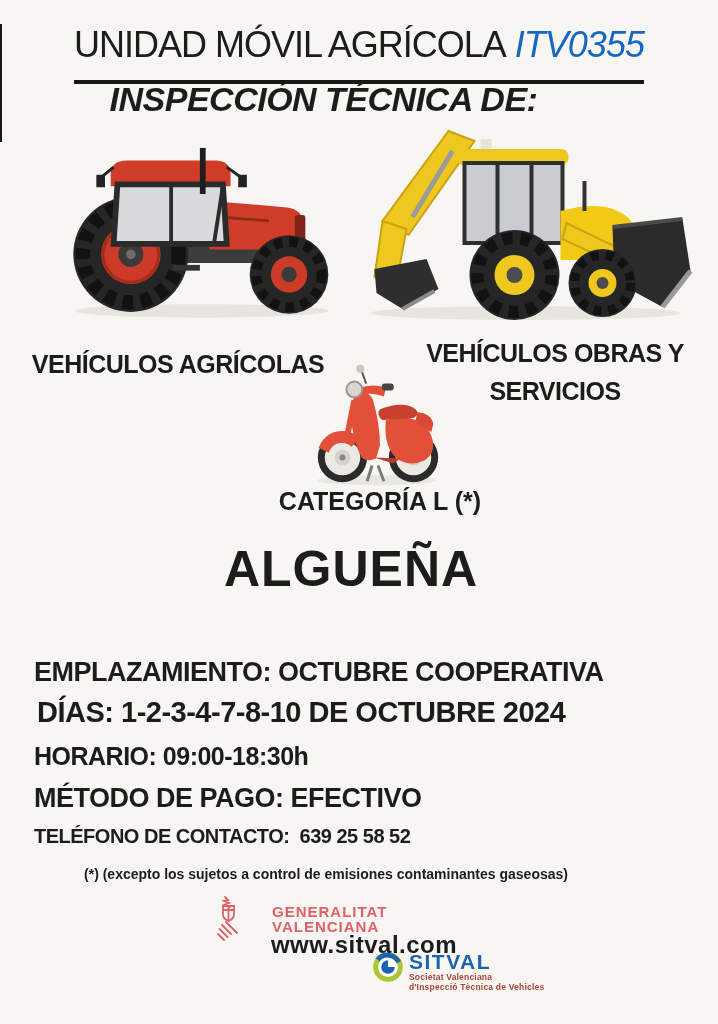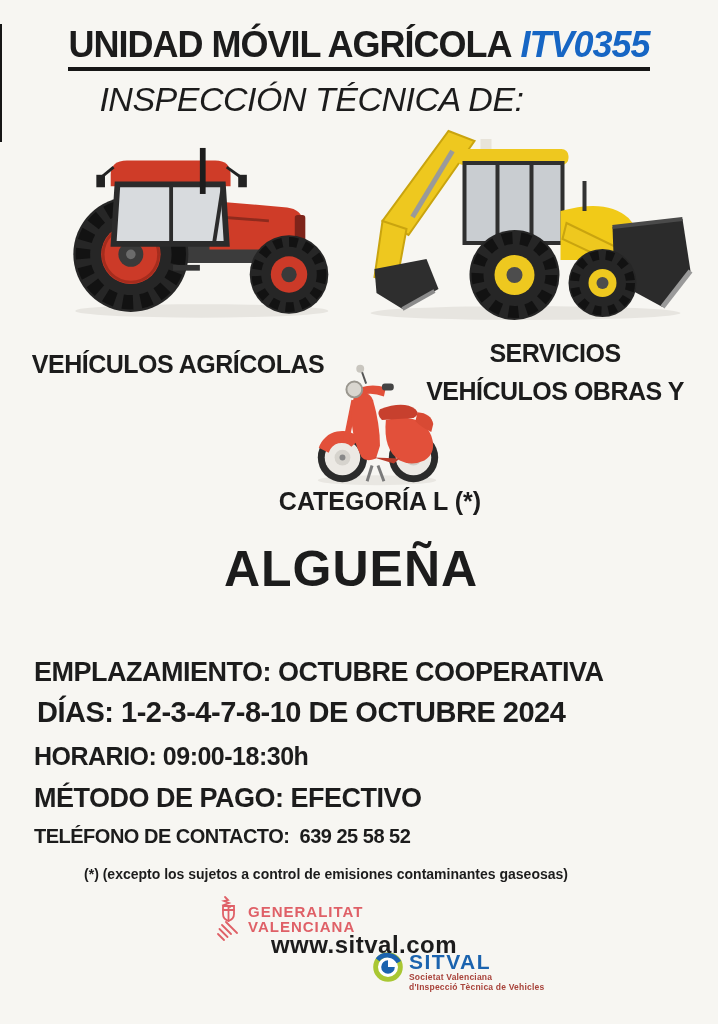--- a/index.html
+++ b/index.html
@@ -11,28 +11,28 @@
     font-family:"Liberation Sans", sans-serif;
     color:#1c1c1c;
   }
   .edge-mark{position:absolute;left:0;top:24px;width:2px;height:118px;background:#161616;}
 
   .title{
     position:absolute;top:24px;left:0;width:718px;
     text-align:center;white-space:nowrap;
   }
   .title-underline{
-    display:inline-block;border-bottom:4px solid #161616;padding-bottom:1px;
-    font-size:36px;font-weight:700;letter-spacing:-1px;
+    display:inline-block;border-bottom:4px solid #161616;padding-bottom:14px;
+    font-size:36px;font-weight:400;letter-spacing:-1px;
   }
   .title-blue{color:#1766c4;font-style:italic;margin-left:9px;}
 
   .subtitle{
-    position:absolute;top:80px;left:0;width:623px;text-align:center;
-    font-size:34px;font-weight:400;font-style:italic;letter-spacing:-0.5px;
+    position:absolute;top:80px;left:12px;width:623px;text-align:center;
+    font-size:34px;font-weight:700;font-style:italic;letter-spacing:-0.5px;
   }
 
   .illus{position:absolute;}
   .illus-tractor{left:58px;top:132px;width:278px;height:192px;}
   .illus-backhoe{left:328px;top:123px;width:370px;height:200px;}
   .illus-scooter{left:303px;top:362px;width:148px;height:126px;}
 
   .label-agri{
     position:absolute;left:8px;top:350px;width:340px;text-align:center;
     font-size:25px;font-weight:800;letter-spacing:-0.5px;
@@ -55,21 +55,21 @@
   .d-dias{top:696px;left:37px;font-size:29px;}
   .d-horario{top:742px;font-size:25px;}
   .d-pago{top:783px;font-size:27px;}
   .d-telefono{top:825px;font-size:20px;}
 
   .footnote{
     position:absolute;left:0;top:866px;width:652px;text-align:center;
     font-size:14px;font-weight:700;
   }
 
-  .gva-logo{position:absolute;left:216px;top:895px;display:flex;align-items:flex-start;}
+  .gva-logo{position:absolute;left:216px;top:895px;display:flex;align-items:flex-start;gap:24px;}
   .gva-text{
     margin-left:6px;margin-top:9px;color:#df6067;
     font-size:15px;font-weight:700;letter-spacing:1px;line-height:15px;
   }
   .sitval-logo{position:absolute;left:372px;top:951px;display:flex;align-items:flex-start;}
   .sitval-text{margin-left:5px;}
   .sitval-name{
     color:#1b63ae;font-size:21px;font-weight:800;letter-spacing:1.5px;line-height:22px;
   }
   .sitval-sub{
@@ -155,22 +155,22 @@
     <circle cx="184" cy="152" r="20" fill="#eec81f"></circle>
     <circle cx="184" cy="152" r="8" fill="#4d4d4d"></circle>
     <circle cx="272" cy="160" r="34" fill="#262626"></circle>
     <circle cx="272" cy="160" r="28" fill="none" stroke="#121212" stroke-width="9" stroke-dasharray="8 7"></circle>
     <circle cx="272" cy="160" r="14" fill="#eec81f"></circle>
     <circle cx="272" cy="160" r="6" fill="#4d4d4d"></circle>
   </svg>
 
   <div class="label-agri">VEHÍCULOS AGRÍCOLAS</div>
   <div class="label-obras">
+    <div>VEHÍCULOS OBRAS Y</div>
     <div>SERVICIOS</div>
-    <div>VEHÍCULOS OBRAS Y</div>
   </div>
 
   <svg class="illus illus-scooter" viewBox="0 0 150 126">
     <ellipse cx="75" cy="119" rx="60" ry="5" fill="#e9e7e2"></ellipse>
 
     <circle cx="112" cy="96" r="25" fill="#2b2b2b"></circle>
     <circle cx="112" cy="96" r="18" fill="#ece9e4"></circle>
     <circle cx="112" cy="96" r="8" fill="#cfccc6"></circle>
     <circle cx="40" cy="96" r="25" fill="#2b2b2b"></circle>
     <circle cx="40" cy="96" r="18" fill="#ece9e4"></circle>

